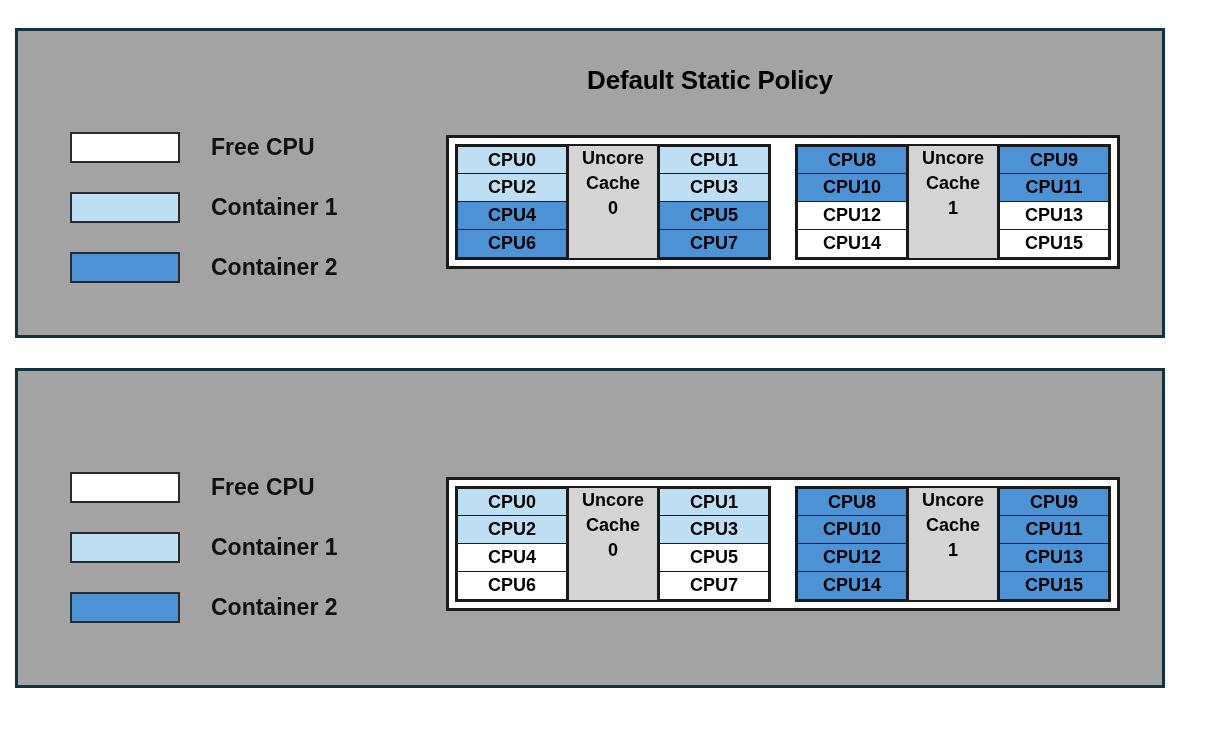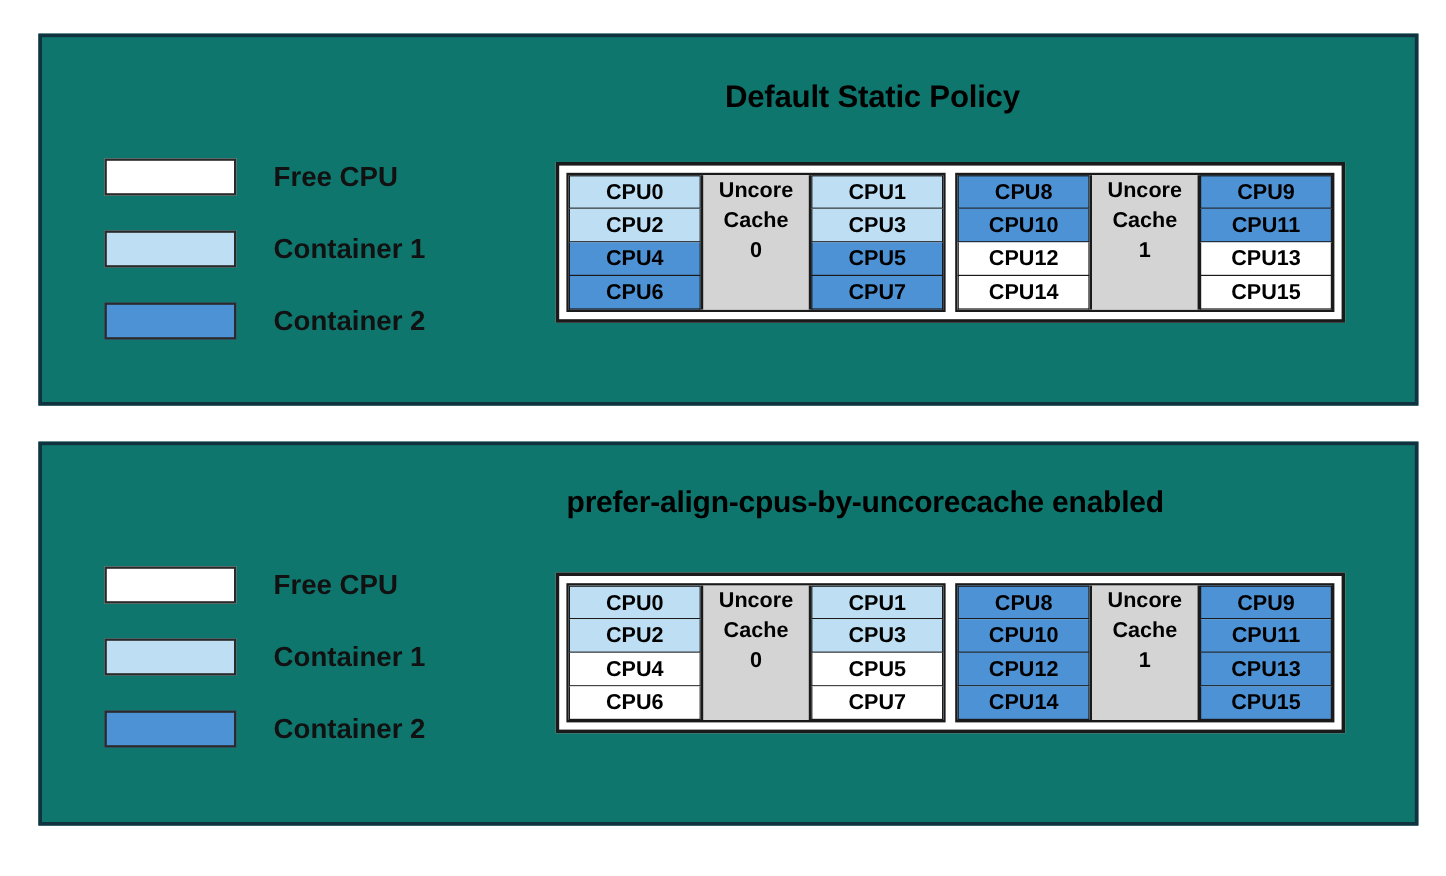--- a/index.html
+++ b/index.html
@@ -10,24 +10,24 @@
   body {
     width: 1205px;
     height: 730px;
     font-family: "Liberation Sans", sans-serif;
     position: relative;
     overflow: hidden;
   }
 
   .panel {
     position: absolute;
-    left: 32px;
+    left: 15px;
     width: 1150px;
     border: 3px solid #11323f;
-    background: #0f766e;
+    background: #a3a3a3;
     box-sizing: border-box;
   }
   #panel-top    { top: 28px;  height: 310px; }
   #panel-bottom { top: 368px; height: 320px; }
 
   .panel-title {
     position: absolute;
     top: 34px;
     left: 0;
     right: 0;
@@ -68,21 +68,21 @@
 
   
   .diagram {
     position: absolute;
     top: 0;
     border: 3px solid #1a1a1a;
     background: #ffffff;
     box-sizing: border-box;
     padding: 6px;
     display: flex;
-    gap: 8px;
+    gap: 24px;
   }
   #diagram-top    { left: 428px; top: 104px; }
   #diagram-bottom { left: 428px; top: 106px; }
 
   .cache-group {
     display: flex;
     border: 2px solid #1a1a1a;
     box-sizing: border-box;
   }
   .cpu-col {
@@ -183,21 +183,20 @@
         <div class="cpu-cell fill-c2">CPU11</div>
         <div class="cpu-cell fill-free">CPU13</div>
         <div class="cpu-cell fill-free">CPU15</div>
       </div>
     </div>
 
   </div>
 </div>
 
 <div class="panel" id="panel-bottom">
-  <div class="panel-title">prefer-align-cpus-by-uncorecache enabled</div>
 
   <div class="legend">
     <div class="legend-row">
       <div class="legend-swatch fill-free"></div>
       <div class="legend-label">Free CPU</div>
     </div>
     <div class="legend-row">
       <div class="legend-swatch fill-c1"></div>
       <div class="legend-label">Container 1</div>
     </div>

